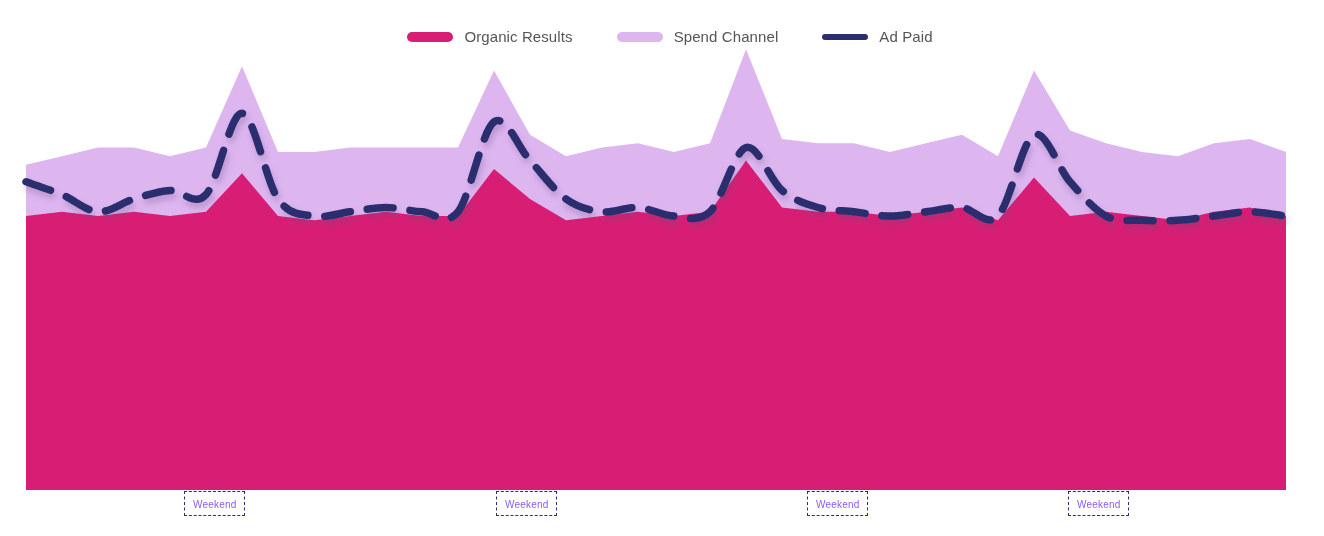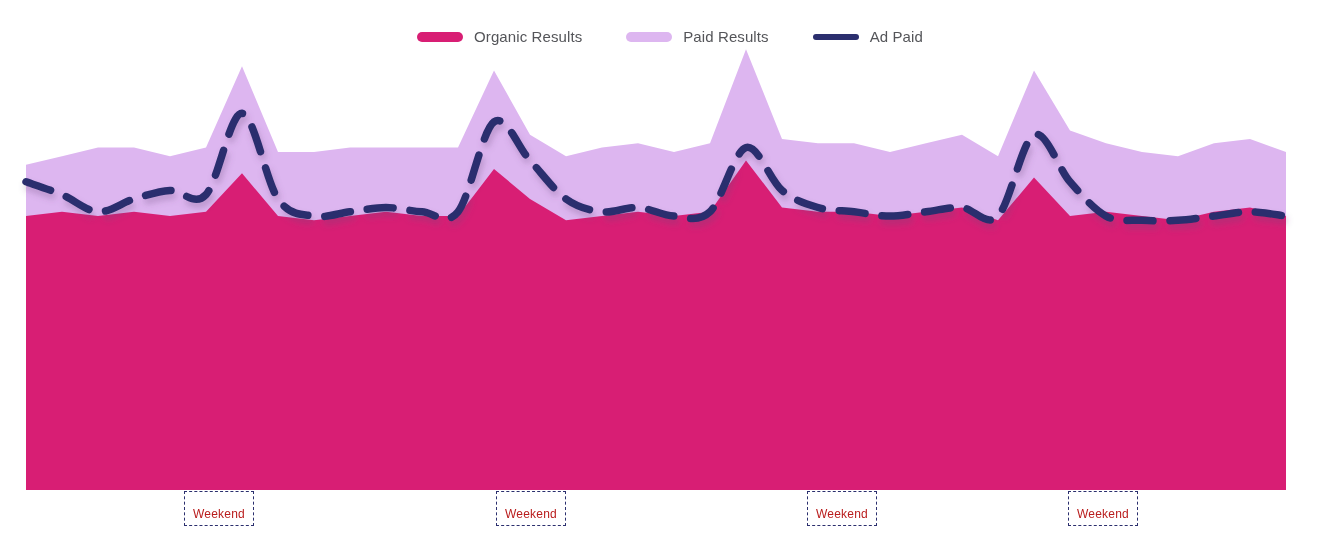--- a/index.html
+++ b/index.html
@@ -62,43 +62,43 @@
     width: 1324px;
     height: 536px;
   }
   .plot svg {
     display: block;
   }
   
   .annotation {
     position: absolute;
     border: 1.4px dashed #2b2f6e;
-    color: #b91c1c;
-    font-size: 12px;
+    color: #8b5cf6;
+    font-size: 10px;
     letter-spacing: 0.2px;
-    padding: 16px 8px 5px 8px;
+    padding: 8px 8px 5px 8px;
     background: transparent;
     white-space: nowrap;
     line-height: 1;
     box-sizing: border-box;
   }
 </style>
 </head>
 <body>
 
 <div id="chart-root">
 
   <div class="legend">
     <div class="legend-item">
       <span class="legend-swatch" style="background:#d81e74"></span>
       <span class="legend-label">Organic Results</span>
     </div>
     <div class="legend-item">
       <span class="legend-swatch" style="background:#ddb6f0"></span>
-      <span class="legend-label">Paid Results</span>
+      <span class="legend-label">Spend Channel</span>
     </div>
     <div class="legend-item">
       <span class="legend-swatch line" style="background:#2b2f6e"></span>
       <span class="legend-label">Ad Paid</span>
     </div>
   </div>
 
   <div class="plot">
     <svg width="1324" height="536" viewBox="0 0 1324 536">
       <defs>

